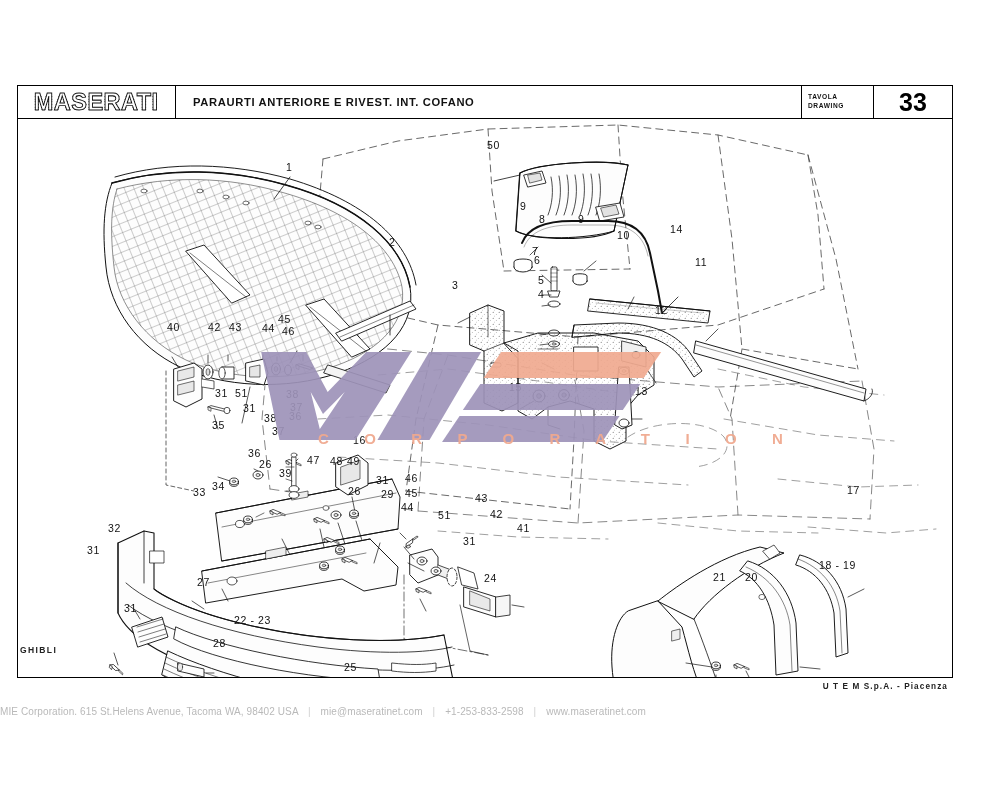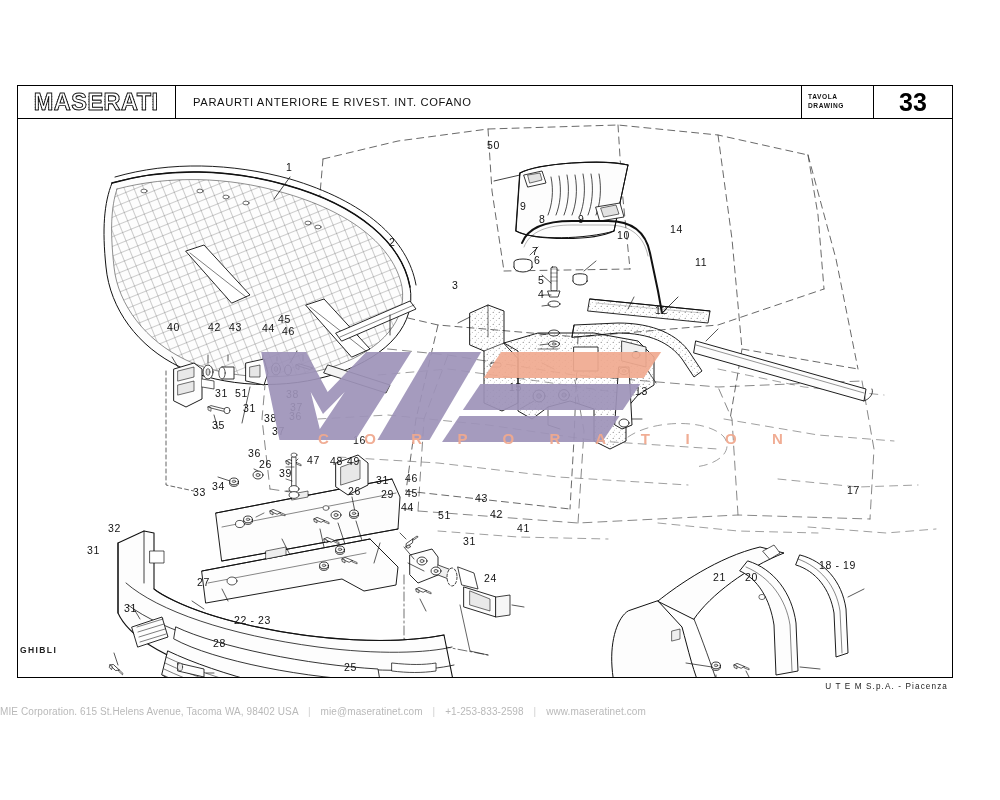--- a/index.html
+++ b/index.html
@@ -29,21 +29,21 @@
     position: absolute;
     left: 0; top: 0;
     width: 100%; height: 33px;
     border-bottom: 1.4px solid #000;
     box-sizing: border-box;
     display: flex;
     align-items: stretch;
   }
   .tb-cell { display: flex; align-items: center; box-sizing: border-box; }
   #tb-logo  { width: 158px; justify-content: center; border-right: 1.4px solid #000; }
-  #tb-it    { flex: 1 1 auto; padding-left: 17px; border-right: 1.4px solid #000; }
+  #tb-it    { flex: 1 1 auto; padding-left: 17px; border-right: 1.4px solid #000; font-weight: bold; }
   #tb-en    { flex: 1 1 auto; padding-left: 16px; border-right: 1.4px solid #000; }
   #tb-tav   { width: 72px; flex-direction: column; justify-content: center;
               align-items: flex-start; padding-left: 6px; border-right: 1.4px solid #000; }
   #tb-num   { width: 78px; justify-content: center; }
 
   #maserati-logo {
     font-family: "Liberation Sans", sans-serif;
     font-weight: 700;
     font-size: 23px;
     letter-spacing: 0.5px;
@@ -102,21 +102,21 @@
     left: 20px; top: 645px;
     font-size: 8.5px;
     font-weight: 700;
     letter-spacing: 1.4px;
     color: #222;
   }
   #utem {
     position: absolute;
     right: 52px; top: 682px;
     font-size: 8.2px;
-    font-weight: 400;
+    font-weight: 700;
     letter-spacing: 1.1px;
     color: #222;
   }
 
   
   #footer {
     position: absolute;
     left: 0; top: 706px;
     width: 1000px;
     text-align: left;

